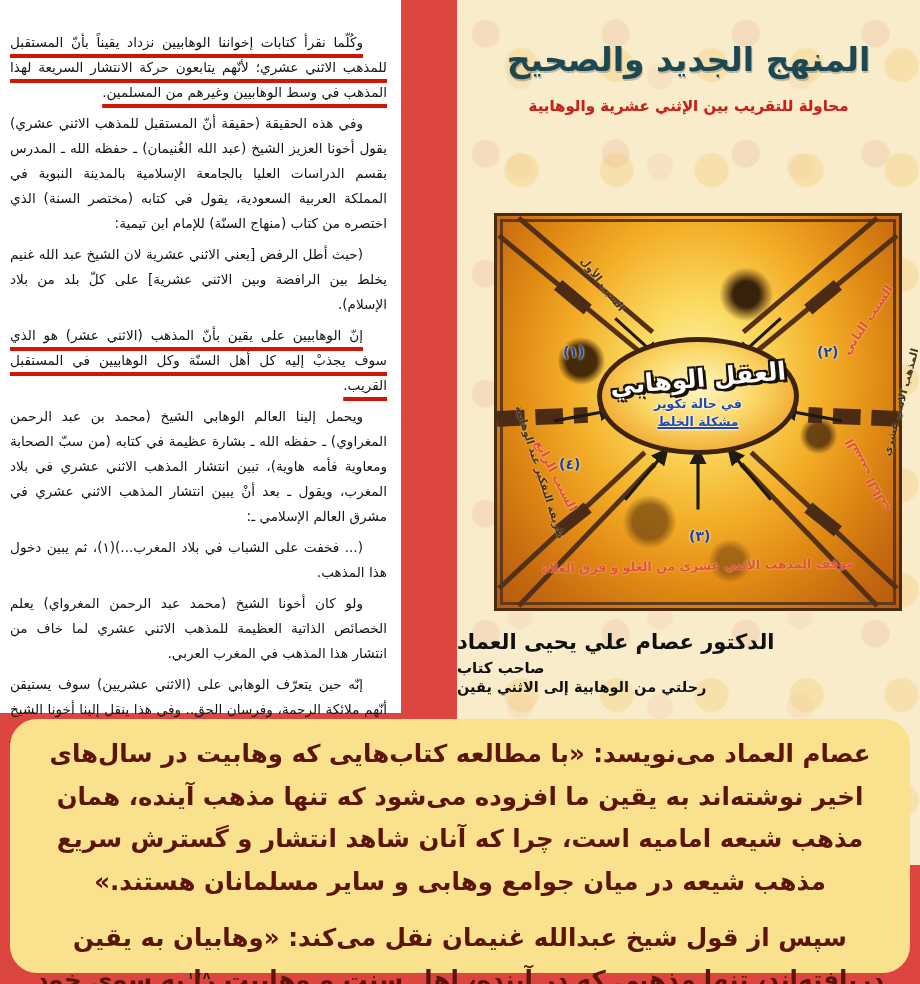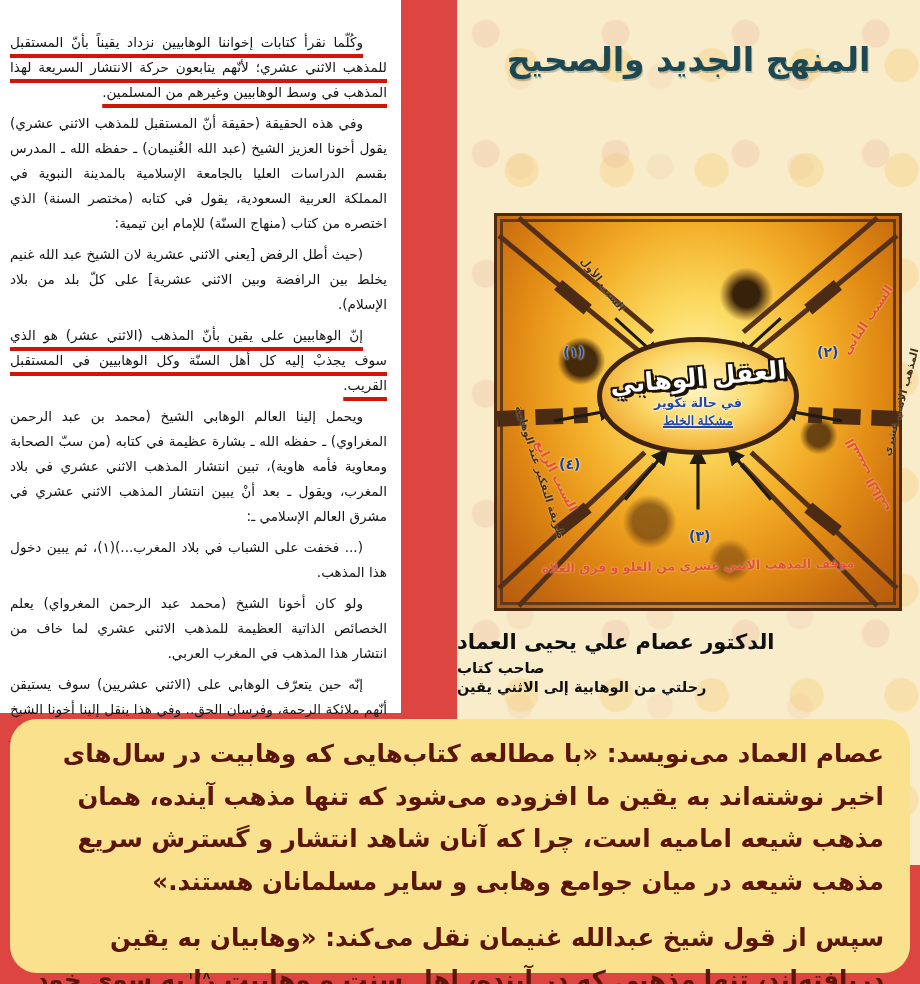--- a/index.html
+++ b/index.html
@@ -60,21 +60,21 @@
     width:202px;height:118px;border-radius:50%;
     border:5px solid #3e2410;box-sizing:border-box;
     background:radial-gradient(ellipse at 50% 42%, #fff6c8 0%, #fbd96a 42%, #f0a830 78%, #e2921f 100%);
     display:flex;flex-direction:column;align-items:center;justify-content:center;
     text-align:center;z-index:3;
   }
   .oval-title{font-size:25px;font-weight:bold;color:#ffffff;transform:rotate(-5deg);white-space:nowrap;
     text-shadow:-2px -2px 0 #1a1208, 2px -2px 0 #1a1208, -2px 2px 0 #1a1208, 2px 2px 0 #1a1208, 3px 3px 0 #1a1208;}
   .oval-sub{font-size:12.5px;font-weight:bold;color:#2148a8;margin-top:3px;
     text-shadow:0 0 2px #fff,0 0 3px #fff;}
-  .oval-sub.u{text-decoration:underline;text-decoration-thickness:2px;font-family:Liberation Serif, serif;}
+  .oval-sub.u{text-decoration:underline;text-decoration-thickness:2px;}
 
   .art-num{position:absolute;font-size:14px;font-weight:bold;color:#1d3f9e;z-index:2;
     text-shadow:0 0 2px #ffe9a0,0 0 3px #ffe9a0;}
   .num1{left:66px;top:128px;}
   .num2{left:320px;top:128px;}
   .num3{left:192px;top:312px;}
   .num4{left:62px;top:240px;}
 
   .art-lbl{position:absolute;font-weight:bold;white-space:nowrap;z-index:2;}
   .lbl-red{color:#e0503a;font-size:12.5px;text-shadow:0 0 2px rgba(255,240,200,.8);}
@@ -89,21 +89,21 @@
 
   .author-block{position:absolute;left:0;right:0;top:630px;text-align:left;color:#101010;}
   .author-name{font-size:21px;font-weight:bold;}
   .author-role{font-size:15px;font-weight:bold;margin-top:5px;}
   .author-book{font-size:14.5px;font-weight:bold;margin-top:2px;}
 
   
   .banner{
     position:absolute;left:10px;right:10px;top:719px;bottom:11px;
     background:#f9e18d;border-radius:27px;box-sizing:border-box;
-    padding:14px 26px 0 26px;direction:rtl;
+    padding:14px 26px 0 26px;direction:rtl;text-align:center;
     color:#5c150b;font-weight:bold;
   }
   .banner p{margin:0;font-size:24.5px;line-height:1.74;}
   .banner p + p{margin-top:13px;}
 </style>
 </head>
 <body>
 
 <div id="frame">
 
@@ -119,20 +119,21 @@
     <div class="fn-sep"></div>
     <p class="footnote">(١) سلسلة العقائد السلفية (من سبّ الصحابة ومعاوية فأمه هاوية)، تأليف الشيخ الفاضل محمد بن عبد الرحمن المغراوي، مقدمة الكتاب: ص ٤، مكتبة التراث الإسلامي القاهرة.</p>
     <p class="footnote">(٢) والكتاب طُبع في دار وهابية، دار طيبة في الرياض ـ السعودية.</p>
     <div class="page-number">١٧٨</div>
   </div>
 
   <div class="cover">
     <div class="cover-title">
       <div>المنهج الجديد والصحيح</div>
     </div>
+    <div class="cover-subtitle">محاولة للتقريب بين الإثني عشرية والوهابية</div>
 
     <div class="artwork">
       <svg viewBox="0 0 408 398">
         <defs>
           <marker id="ah" viewBox="0 0 10 10" refX="8" refY="5" markerWidth="5.5" markerHeight="5.5" orient="auto-start-reverse">
             <path d="M0,0 L10,5 L0,10 z" fill="#1e1a14"></path>
           </marker>
         </defs>
 
         <g stroke="#543019" stroke-width="5">

